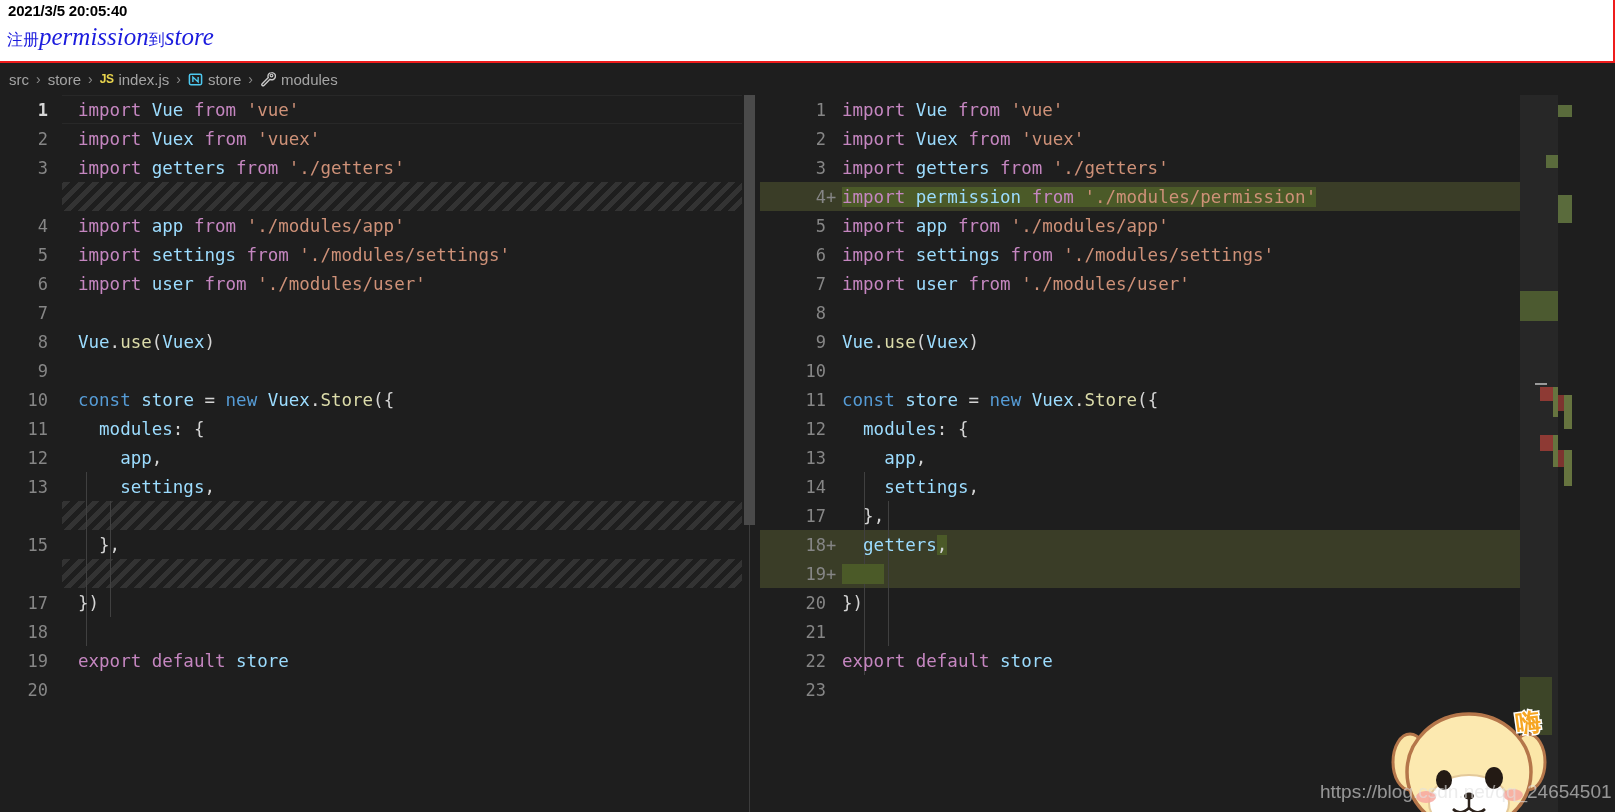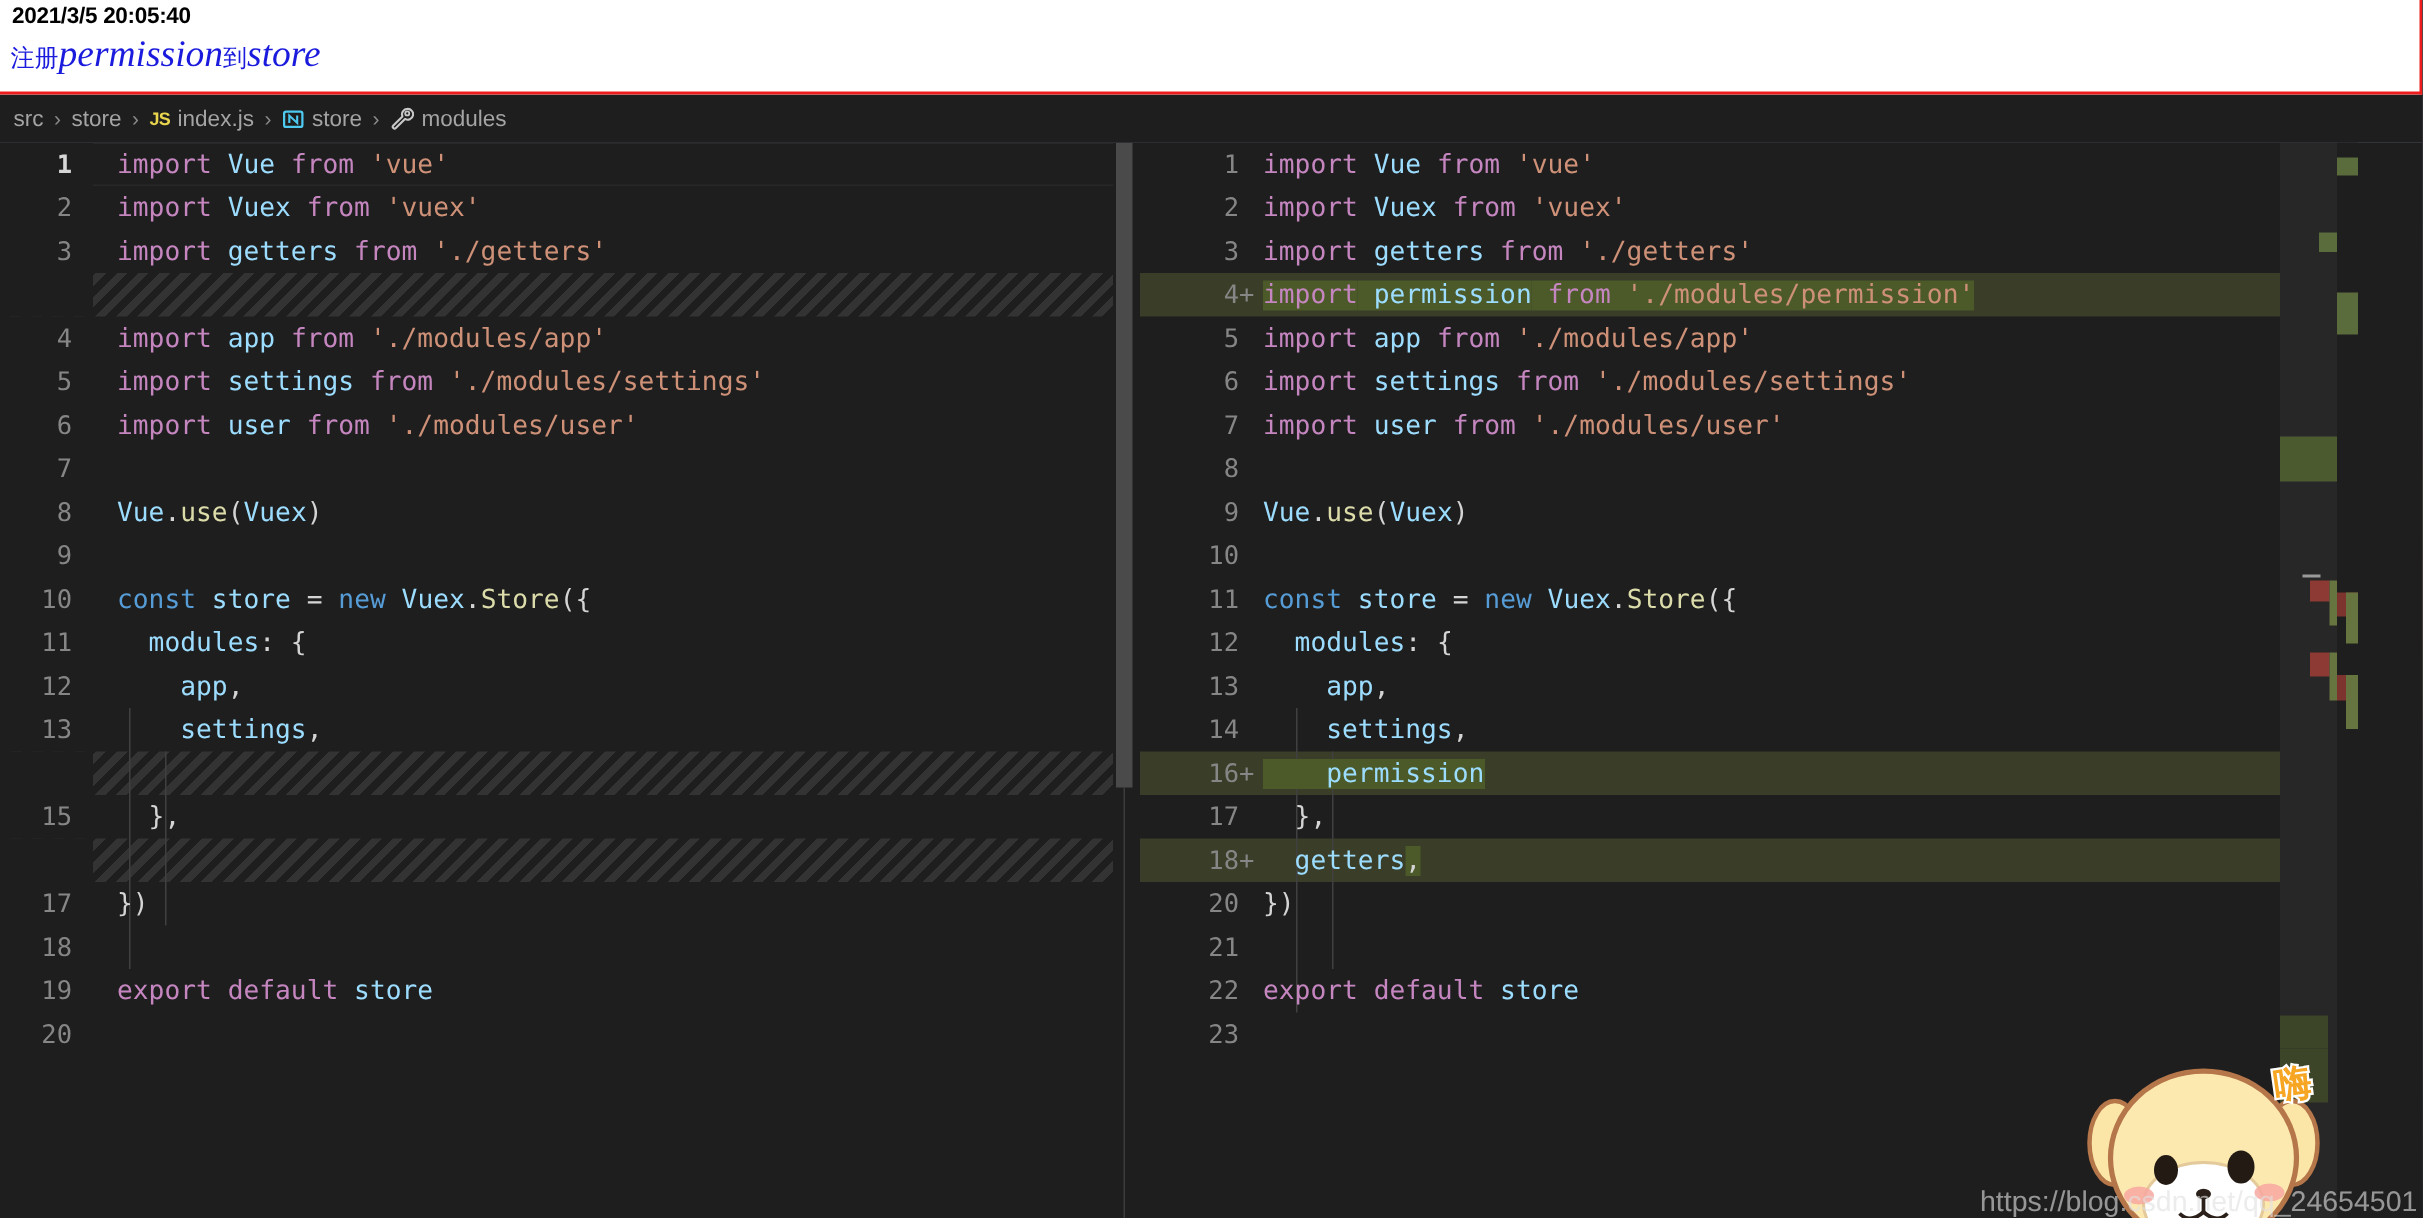--- a/index.html
+++ b/index.html
@@ -295,21 +295,20 @@
     pointer-events: none;
   }
   #watermark {
     position: absolute;
     left: 1320px; top: 781px;
     font-family: "Liberation Sans", sans-serif;
     font-size: 19px;
     color: rgba(225,225,225,0.62);
     white-space: nowrap;
     pointer-events: none;
-    margin-top: 10px;
   }
 </style>
 </head>
 <body>
 
 <div id="app">
 
   <div id="editor-area">
 
     <div class="pane" id="pane-left">
@@ -356,23 +355,23 @@
           <div class="row"><div class="gutter">5<span class="sign"></span></div><div class="code"><span class="t-kw">import</span><span class="t-plain"> </span><span class="t-id">app</span><span class="t-plain"> </span><span class="t-kw">from</span><span class="t-plain"> </span><span class="t-str">'./modules/app'</span></div></div>
           <div class="row"><div class="gutter">6<span class="sign"></span></div><div class="code"><span class="t-kw">import</span><span class="t-plain"> </span><span class="t-id">settings</span><span class="t-plain"> </span><span class="t-kw">from</span><span class="t-plain"> </span><span class="t-str">'./modules/settings'</span></div></div>
           <div class="row"><div class="gutter">7<span class="sign"></span></div><div class="code"><span class="t-kw">import</span><span class="t-plain"> </span><span class="t-id">user</span><span class="t-plain"> </span><span class="t-kw">from</span><span class="t-plain"> </span><span class="t-str">'./modules/user'</span></div></div>
           <div class="row"><div class="gutter">8<span class="sign"></span></div><div class="code"></div></div>
           <div class="row"><div class="gutter">9<span class="sign"></span></div><div class="code"><span class="t-id">Vue</span><span class="t-plain">.</span><span class="t-fn">use</span><span class="t-plain">(</span><span class="t-id">Vuex</span><span class="t-plain">)</span></div></div>
           <div class="row"><div class="gutter">10<span class="sign"></span></div><div class="code"></div></div>
           <div class="row"><div class="gutter">11<span class="sign"></span></div><div class="code"><span class="t-ctl">const</span><span class="t-plain"> </span><span class="t-id">store</span><span class="t-plain"> </span><span class="t-op">=</span><span class="t-plain"> </span><span class="t-ctl">new</span><span class="t-plain"> </span><span class="t-id">Vuex</span><span class="t-plain">.</span><span class="t-fn">Store</span><span class="t-plain">({</span></div></div>
           <div class="row"><div class="gutter">12<span class="sign"></span></div><div class="code"><span class="t-plain">  </span><span class="t-prop">modules</span><span class="t-plain">: </span><span class="t-plain">{</span></div></div>
           <div class="row"><div class="gutter">13<span class="sign"></span></div><div class="code"><span class="t-plain">    </span><span class="t-id">app</span><span class="t-plain">,</span></div></div>
           <div class="row"><div class="gutter">14<span class="sign"></span></div><div class="code"><span class="t-plain">    </span><span class="t-id">settings</span><span class="t-plain">,</span></div></div>
-          <div class="row ins"><div class="gutter">16<span class="sign">+</span></div><div class="code"><span class="t-plain ins-word">    </span><span class="t-id ins-word">permission</span></div></div>
           <div class="row"><div class="gutter">17<span class="sign"></span></div><div class="code"><span class="t-plain">  </span><span class="t-plain">}</span><span class="t-plain">,</span></div></div>
           <div class="row ins"><div class="gutter">18<span class="sign">+</span></div><div class="code"><span class="t-plain">  </span><span class="t-id">getters</span><span class="t-plain ins-word">,</span></div></div>
+          <div class="row ins"><div class="gutter">19<span class="sign">+</span></div><div class="code"><span class="t-plain ins-word">    </span></div></div>
           <div class="row"><div class="gutter">20<span class="sign"></span></div><div class="code"><span class="t-plain">})</span></div></div>
           <div class="row"><div class="gutter">21<span class="sign"></span></div><div class="code"></div></div>
           <div class="row"><div class="gutter">22<span class="sign"></span></div><div class="code"><span class="t-kw">export</span><span class="t-plain"> </span><span class="t-kw">default</span><span class="t-plain"> </span><span class="t-id">store</span></div></div>
           <div class="row"><div class="gutter">23<span class="sign"></span></div><div class="code"></div></div>
         </div>
     </div>
 
     <div id="minimap">
       <div class="mm-slider"></div>
     <div class="mm-block" style="top: 60px; height: 13px; left: 26px; width: 14px; background: rgb(90, 107, 60);"></div>

